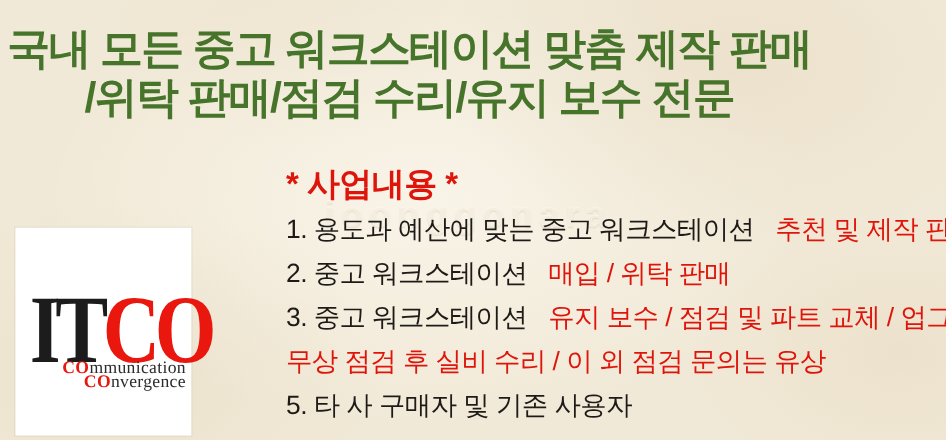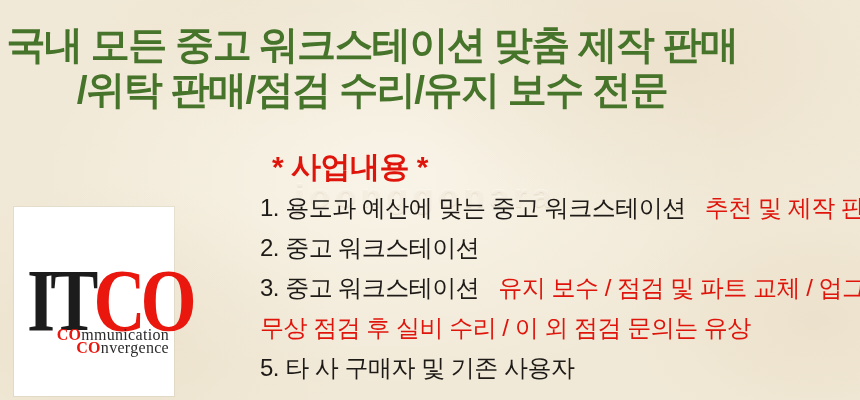--- a/index.html
+++ b/index.html
@@ -20,21 +20,21 @@
     letter-spacing:-1.5px;color:var(--green,#47742b);
   }
   .watermark{
     position:absolute;left:295px;top:176px;
     font-size:34px;font-weight:bold;letter-spacing:5px;
     color:rgba(255,252,242,0.55);
     text-shadow:0 1px 1px rgba(190,170,140,0.30);
     user-select:none;pointer-events:none;
   }
   .section-heading{
-    position:absolute;left:272px;top:147px;
+    position:absolute;left:260px;top:147px;
     font-size:30px;font-weight:bold;letter-spacing:-0.5px;
     color:var(--red,#df150c);
   }
   .business-list{
     position:absolute;left:260px;top:188px;
     font-size:24px;letter-spacing:-0.5px;color:#1d1a17;
   }
   .business-list .row{height:40px;display:flex;align-items:center;white-space:nowrap;}
   .business-list .b{margin-right:19px;}
   .business-list .r{color:var(--red,#df150c);}
@@ -68,20 +68,21 @@
 
 <div class="section-heading">* 사업내용 *</div>
 
 <div class="business-list">
   <div class="row">
     <span class="b">1. 용도과 예산에 맞는 중고 워크스테이션</span>
     <span class="r">추천 및 제작 판매</span>
   </div>
   <div class="row">
     <span class="b">2. 중고 워크스테이션</span>
+    <span class="r">매입 / 위탁 판매</span>
   </div>
   <div class="row">
     <span class="b">3. 중고 워크스테이션</span>
     <span class="r">유지 보수 / 점검 및 파트 교체 / 업그레이드</span>
   </div>
   <div class="row">
     <span class="r">무상 점검 후 실비 수리 / 이 외 점검 문의는 유상</span>
   </div>
   <div class="row">
     <span class="b">5. 타 사 구매자 및 기존 사용자</span>

